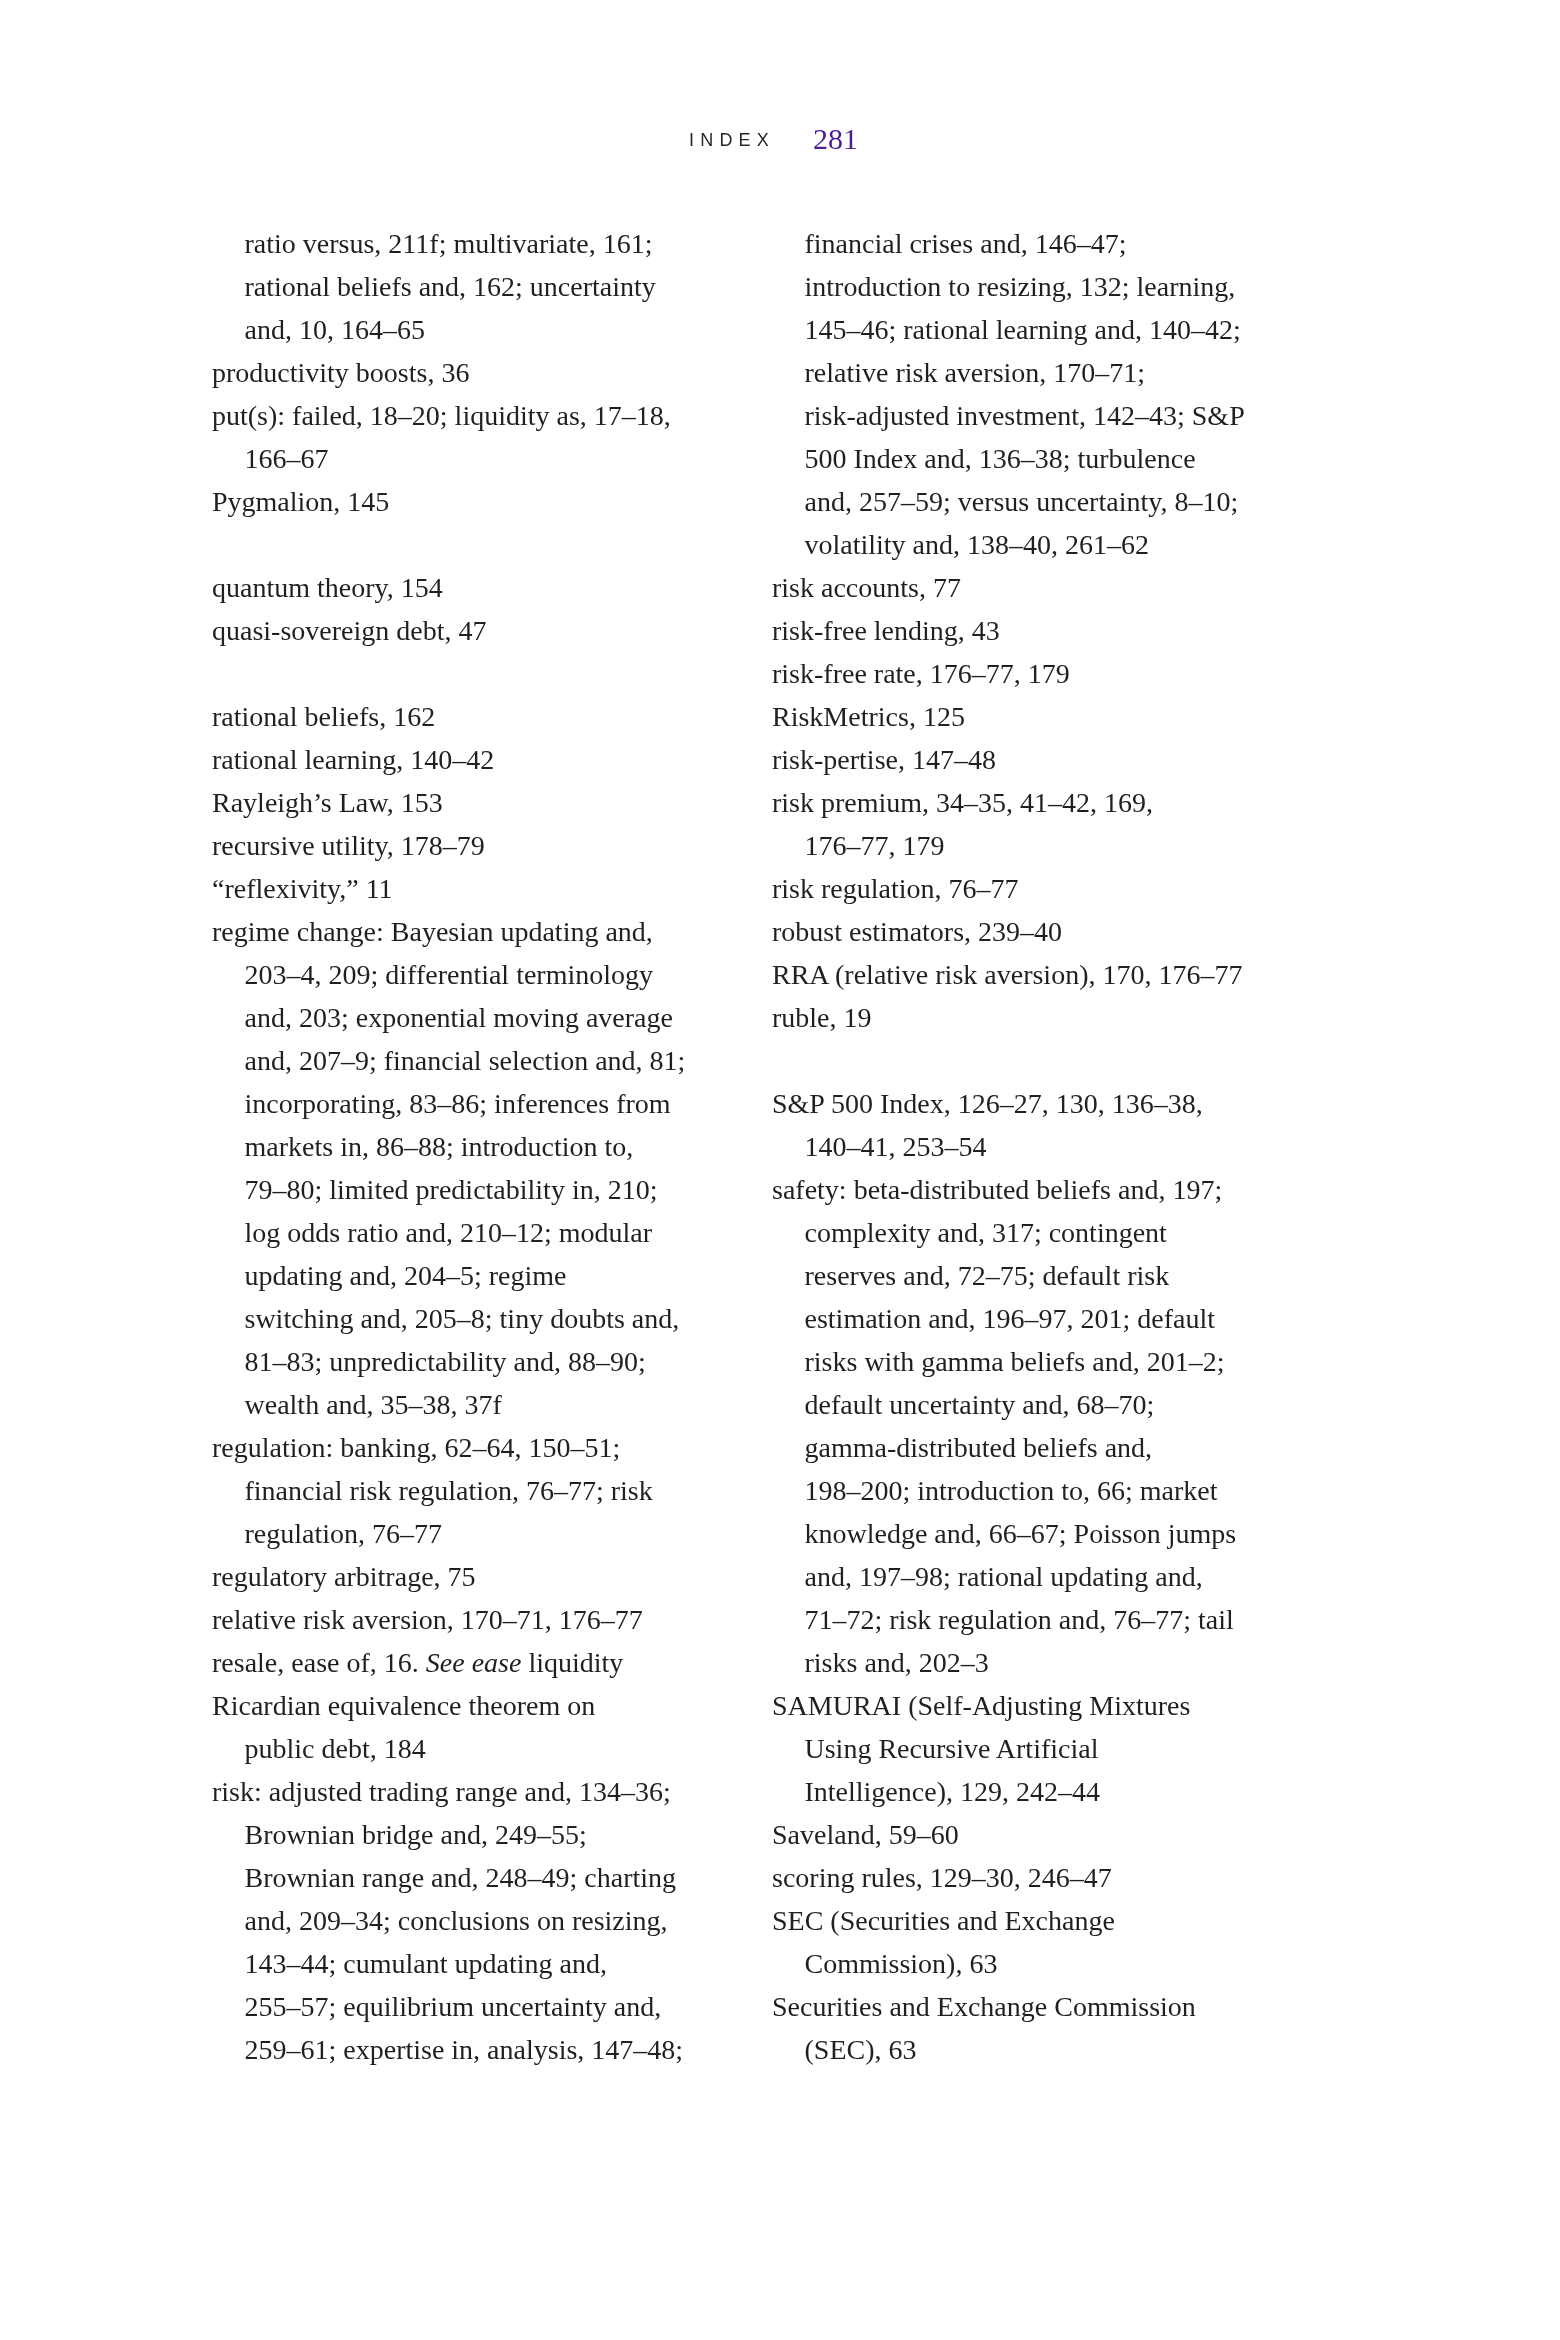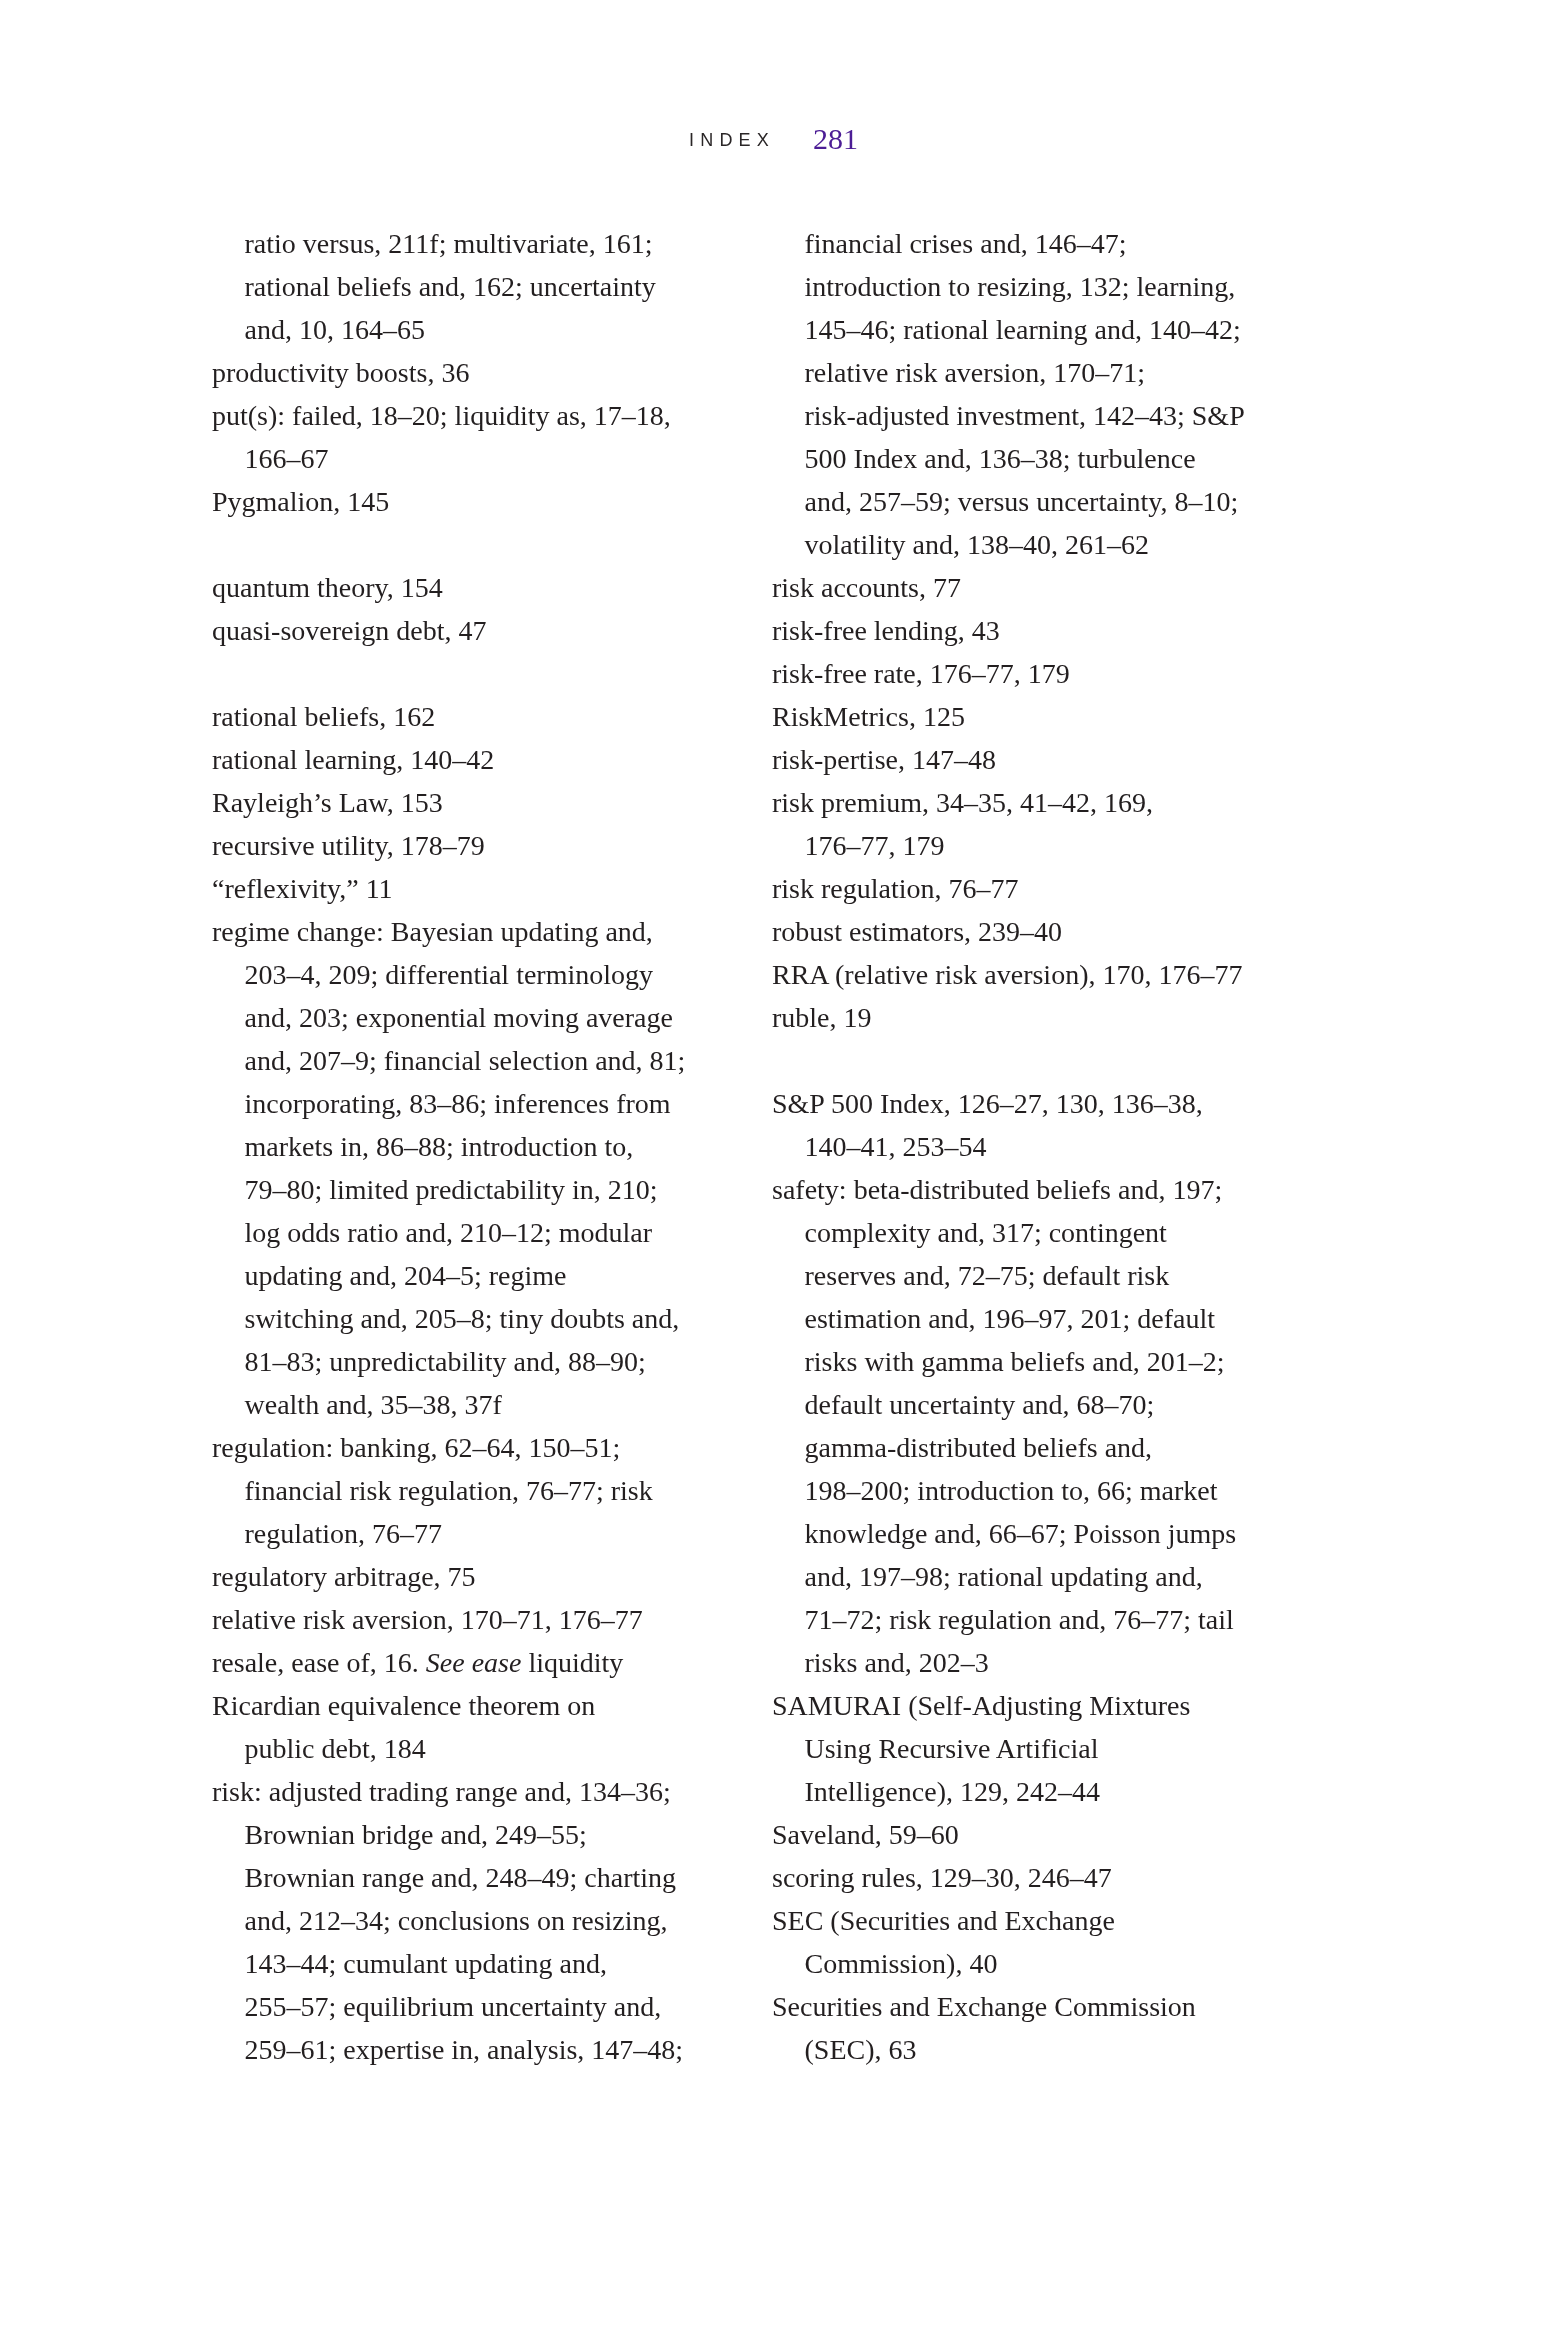--- a/index.html
+++ b/index.html
@@ -143,21 +143,21 @@
       <span class="line"><span>resale, ease of, 16. </span><span class="ital">See ease</span><span> liquidity</span></span>
     </div>
     <div class="entry">
       <span class="line">Ricardian equivalence theorem on</span>
       <span class="line cont">public debt, 184</span>
     </div>
     <div class="entry">
       <span class="line">risk: adjusted trading range and, 134–36;</span>
       <span class="line cont">Brownian bridge and, 249–55;</span>
       <span class="line cont">Brownian range and, 248–49; charting</span>
-      <span class="line cont">and, 212–34; conclusions on resizing,</span>
+      <span class="line cont">and, 209–34; conclusions on resizing,</span>
       <span class="line cont">143–44; cumulant updating and,</span>
       <span class="line cont">255–57; equilibrium uncertainty and,</span>
       <span class="line cont">259–61; expertise in, analysis, 147–48;</span>
     </div>
   </div>
 <div class="column col-right" id="col-right">
     <div class="entry continued">
       <span class="line">financial crises and, 146–47;</span>
       <span class="line cont">introduction to resizing, 132; learning,</span>
       <span class="line cont">145–46; rational learning and, 140–42;</span>
@@ -223,20 +223,20 @@
       <span class="line cont">Intelligence), 129, 242–44</span>
     </div>
     <div class="entry">
       <span class="line">Saveland, 59–60</span>
     </div>
     <div class="entry">
       <span class="line">scoring rules, 129–30, 246–47</span>
     </div>
     <div class="entry">
       <span class="line">SEC (Securities and Exchange</span>
-      <span class="line cont">Commission), 40</span>
+      <span class="line cont">Commission), 63</span>
     </div>
     <div class="entry">
       <span class="line">Securities and Exchange Commission</span>
       <span class="line cont">(SEC), 63</span>
     </div>
   </div>
 
 
 </body></html>

